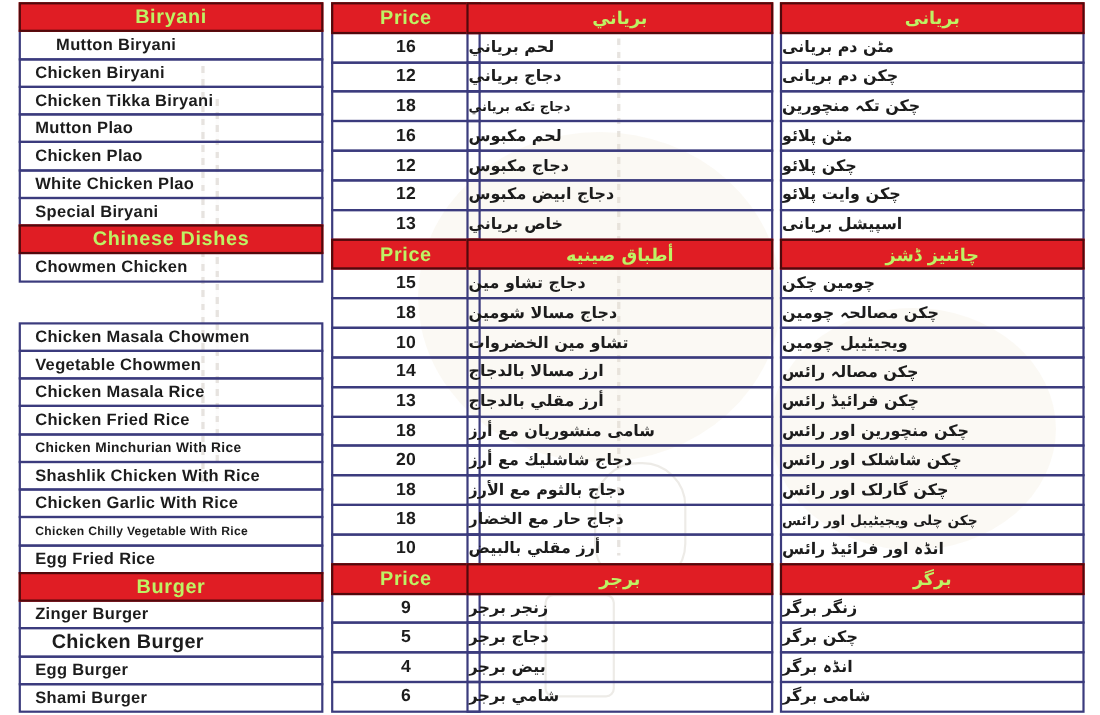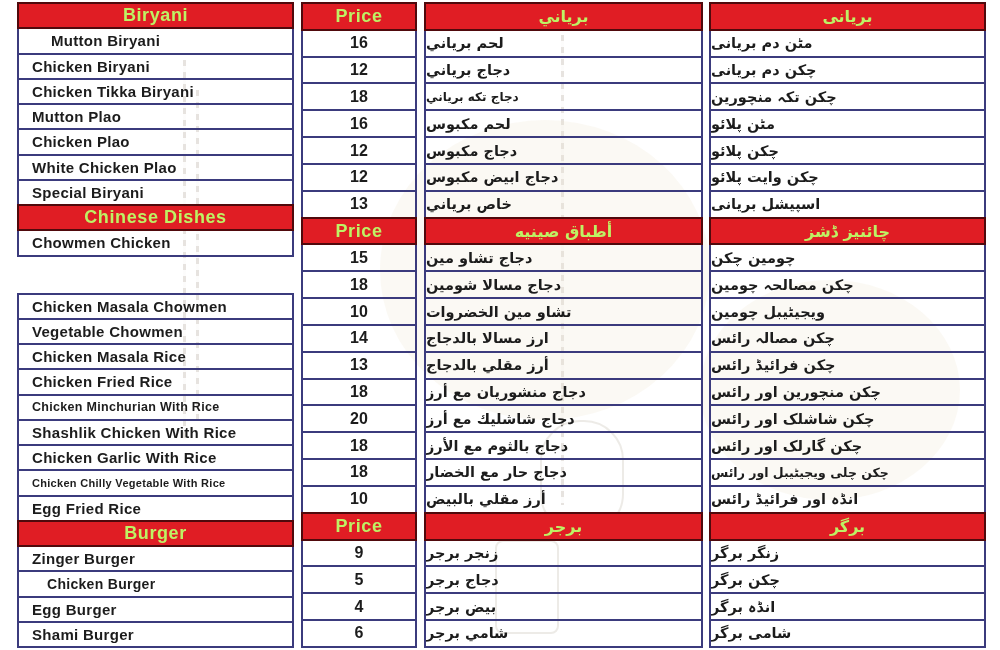--- a/index.html
+++ b/index.html
@@ -121,25 +121,25 @@
       <div class="cell item-cell" style="font-size: 15px;">Vegetable Chowmen</div>
       <div class="cell item-cell" style="font-size: 15px;">Chicken Masala Rice</div>
       <div class="cell item-cell" style="font-size: 15px;">Chicken Fried Rice</div>
       <div class="cell item-cell" style="font-size: 12.5px;">Chicken Minchurian With Rice</div>
       <div class="cell item-cell" style="font-size: 15px;">Shashlik Chicken With Rice</div>
       <div class="cell item-cell" style="font-size: 15px;">Chicken Garlic With Rice</div>
       <div class="cell item-cell" style="font-size: 11px;">Chicken Chilly Vegetable With Rice</div>
       <div class="cell item-cell" style="font-size: 15px;">Egg Fried Rice</div>
       <div class="cell header-cell">Burger</div>
       <div class="cell item-cell" style="font-size: 15px;">Zinger Burger</div>
-      <div class="cell item-cell" style="font-size: 14px; padding-left: 28px;">Chicken Burger</div>
+      <div class="cell item-cell" style="font-size: 18px; padding-left: 28px;">Chicken Burger</div>
       <div class="cell item-cell" style="font-size: 15px;">Egg Burger</div>
       <div class="cell item-cell" style="font-size: 15px;">Shami Burger</div>
     </div>
-    <div class="menu-column col-price" style="left: 301px; width: 116px;">
+    <div class="menu-column col-price" style="left: 301px; width: 136px;">
       <div class="cell header-cell">Price</div>
       <div class="cell item-cell">16</div>
       <div class="cell item-cell">12</div>
       <div class="cell item-cell">18</div>
       <div class="cell item-cell">16</div>
       <div class="cell item-cell">12</div>
       <div class="cell item-cell">12</div>
       <div class="cell item-cell">13</div>
       <div class="cell header-cell">Price</div>
       <div class="cell item-cell">15</div>
@@ -166,21 +166,21 @@
       <div class="cell item-cell" style="font-size: 14.5px;">لحم مكبوس</div>
       <div class="cell item-cell" style="font-size: 14.5px;">دجاج مكبوس</div>
       <div class="cell item-cell" style="font-size: 14.5px;">دجاج ابيض مكبوس</div>
       <div class="cell item-cell" style="font-size: 14.5px;">خاص برياني</div>
       <div class="cell header-cell">أطباق صينيه</div>
       <div class="cell item-cell" style="font-size: 14.5px;">دجاج تشاو مين</div>
       <div class="cell item-cell" style="font-size: 14.5px;">دجاج مسالا شومين</div>
       <div class="cell item-cell" style="font-size: 14.5px;">تشاو مين الخضروات</div>
       <div class="cell item-cell" style="font-size: 14.5px;">ارز مسالا بالدجاج</div>
       <div class="cell item-cell" style="font-size: 14.5px;">أرز مقلي بالدجاج</div>
-      <div class="cell item-cell" style="font-size: 14.5px;">دجاج منشوريان مع أرز</div>
+      <div class="cell item-cell" style="font-size: 14.5px;">شامی منشوريان مع أرز</div>
       <div class="cell item-cell" style="font-size: 14.5px;">دجاج شاشليك مع أرز</div>
       <div class="cell item-cell" style="font-size: 14.5px;">دجاج بالثوم مع الأرز</div>
       <div class="cell item-cell" style="font-size: 14.5px;">دجاج حار مع الخضار</div>
       <div class="cell item-cell" style="font-size: 14.5px;">أرز مقلي بالبيض</div>
       <div class="cell header-cell">برجر</div>
       <div class="cell item-cell" style="font-size: 14.5px;">زنجر برجر</div>
       <div class="cell item-cell" style="font-size: 14.5px;">دجاج برجر</div>
       <div class="cell item-cell" style="font-size: 14.5px;">بيض برجر</div>
       <div class="cell item-cell" style="font-size: 14.5px;">شامي برجر</div>
     </div>

